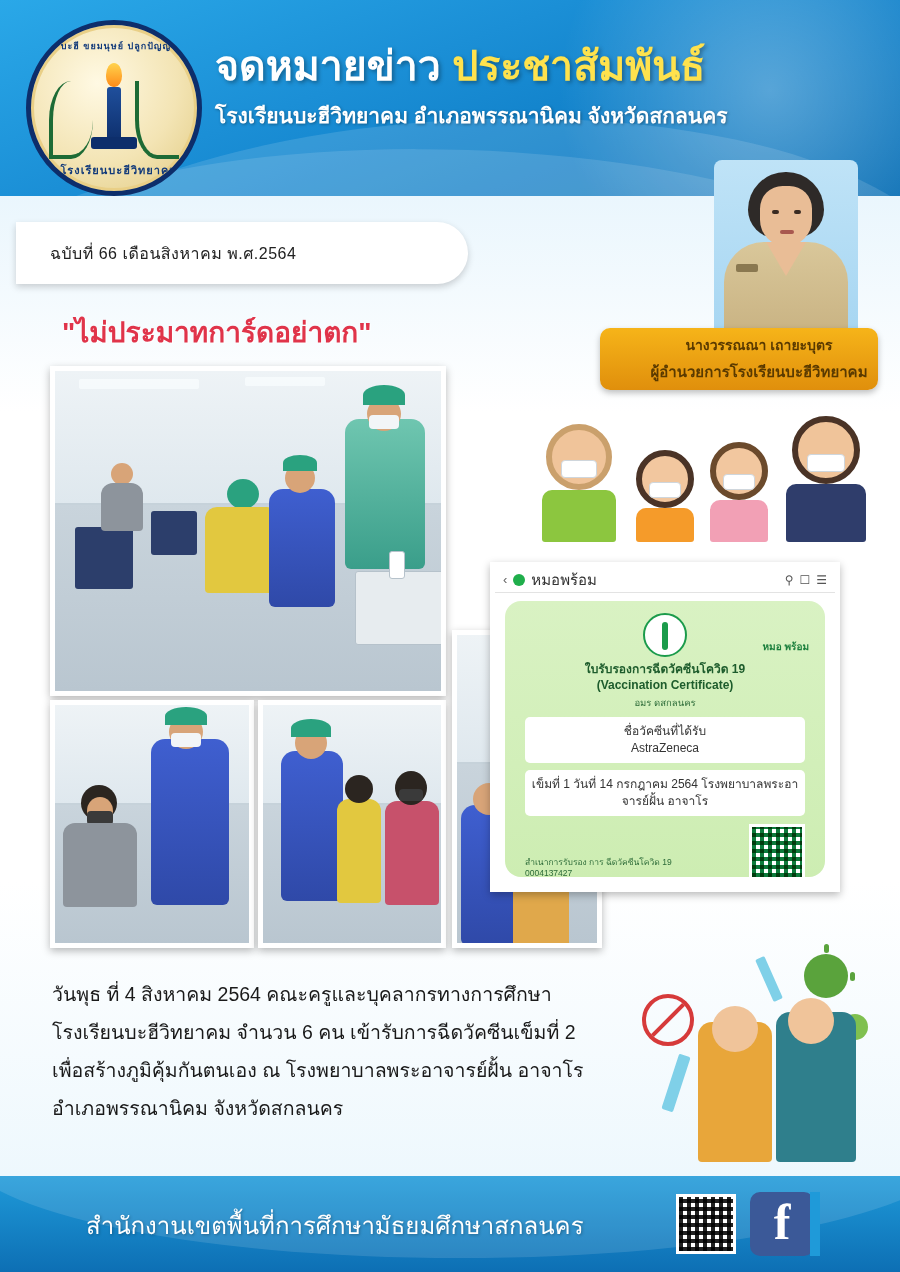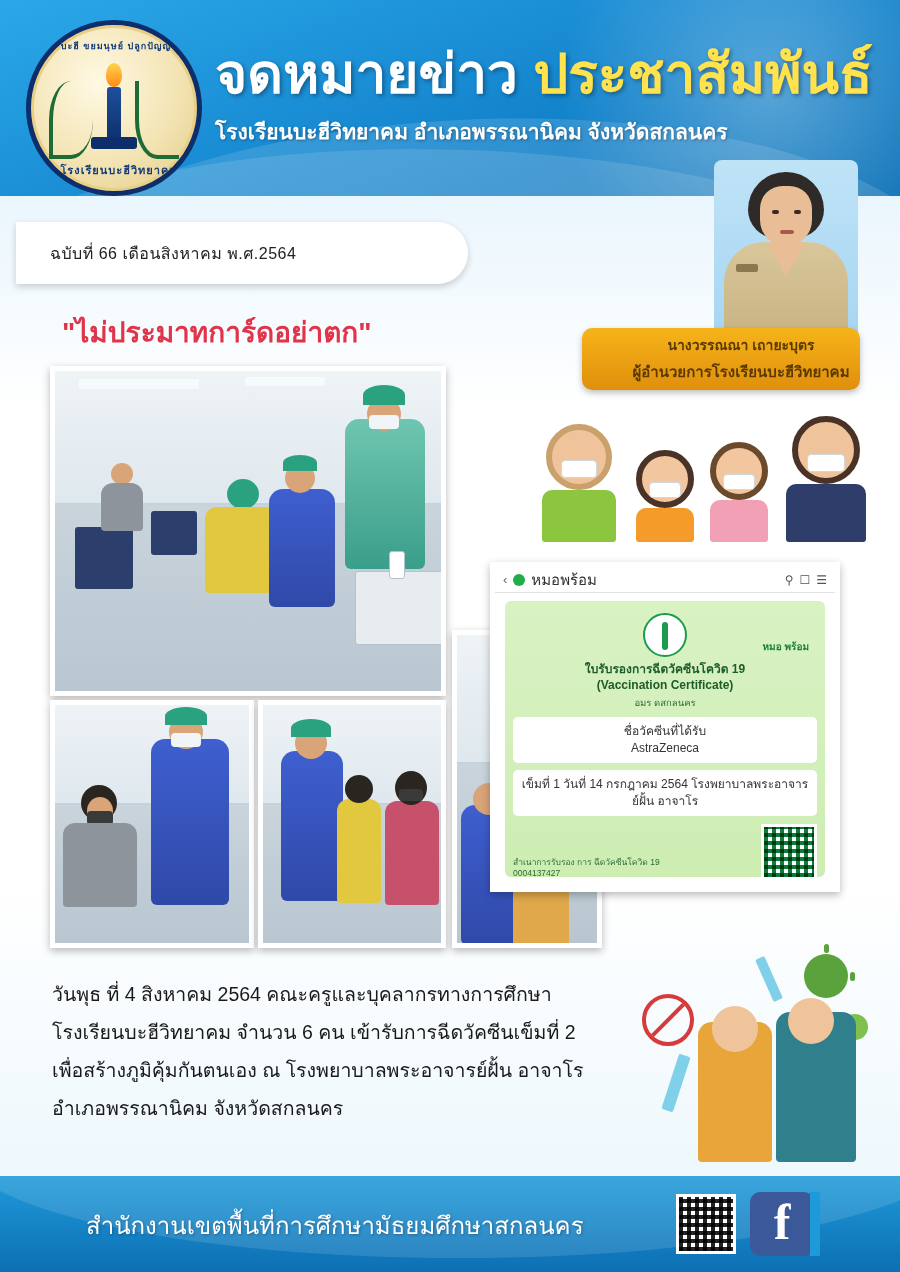--- a/index.html
+++ b/index.html
@@ -74,21 +74,21 @@
     position: absolute; top: 56px; width: 44px; height: 78px;
     border: 4px solid #1d6b35; border-radius: 50% 0 50% 0;
   }
   .logo .leaf-l { left: 18px; border-right: none; border-top: none; }
   .logo .leaf-r { right: 18px; border-left: none; border-top: none; transform: scaleX(-1); }
 
   .title-block {
     position: absolute; left: 215px; top: 44px; width: 670px;
   }
   .title-main {
-    font-size: 55px; font-weight: bold; color: #ffffff;
+    font-size: 41px; font-weight: bold; color: #ffffff;
     text-shadow: 2px 2px 4px rgba(0,0,0,.35);
     line-height: 1.1;
   }
   .title-main .accent { color: #ffe24d; }
   .title-sub {
     margin-top: 10px;
     font-size: 21px; font-weight: bold; color: #ffffff;
     text-shadow: 1px 1px 3px rgba(0,0,0,.35);
   }
 
@@ -143,21 +143,21 @@
   .director .collar {
     position: absolute; left: 52px; top: 82px; width: 40px; height: 34px;
     background: #e9bd96; clip-path: polygon(50% 100%, 0 0, 100% 0);
   }
   .director .badge {
     position: absolute; left: 22px; top: 104px; width: 22px; height: 8px;
     background: #8a7850; border-radius: 2px;
   }
 
   .name-plate {
-    position: absolute; right: 40px; top: 328px; width: 278px; height: 62px;
+    position: absolute; right: 22px; top: 328px; width: 278px; height: 62px;
     background: linear-gradient(#f6b419, #e08f0c);
     border-radius: 10px 10px 10px 10px;
     box-shadow: 0 3px 6px rgba(0,0,0,.25);
     display: flex; flex-direction: column; align-items: center; justify-content: center;
     color: #5a3a00; text-align: right; padding-left: 40px;
   }
   .name-plate .nm { font-size: 14px; font-weight: bold; }
   .name-plate .ps { font-size: 15px; font-weight: bold; margin-top: 4px; }
 
   
@@ -231,22 +231,22 @@
     display: flex; align-items: center; padding: 0 8px; gap: 6px;
   }
   .cert .bar .back { font-size: 13px; color: #666; }
   .cert .bar .dot { width: 12px; height: 12px; border-radius: 50%; background: #1fae4b; }
   .cert .bar .ttl { font-size: 15px; color: #333; }
   .cert .bar .sp { flex: 1; }
   .cert .bar .ic { font-size: 12px; color: #555; }
   .cert .green {
     position: absolute; left: 10px; top: 34px; right: 10px; bottom: 10px;
     background: linear-gradient(#d9f2c3, #cdedb2);
-    border-radius: 6px;
-    padding: 10px 8px;
+    border-radius: 16px;
+    padding: 10px 20px;
     text-align: center;
   }
   .cert .logo-moph {
     width: 44px; height: 44px; margin: 2px auto 4px;
     border-radius: 50%; background: #ffffff; border: 2px solid #1b9b4b;
     position: relative;
   }
   .cert .logo-moph::after {
     content: ""; position: absolute; left: 50%; top: 7px; transform: translateX(-50%);
     width: 6px; height: 28px; background: #1b9b4b; border-radius: 3px;

